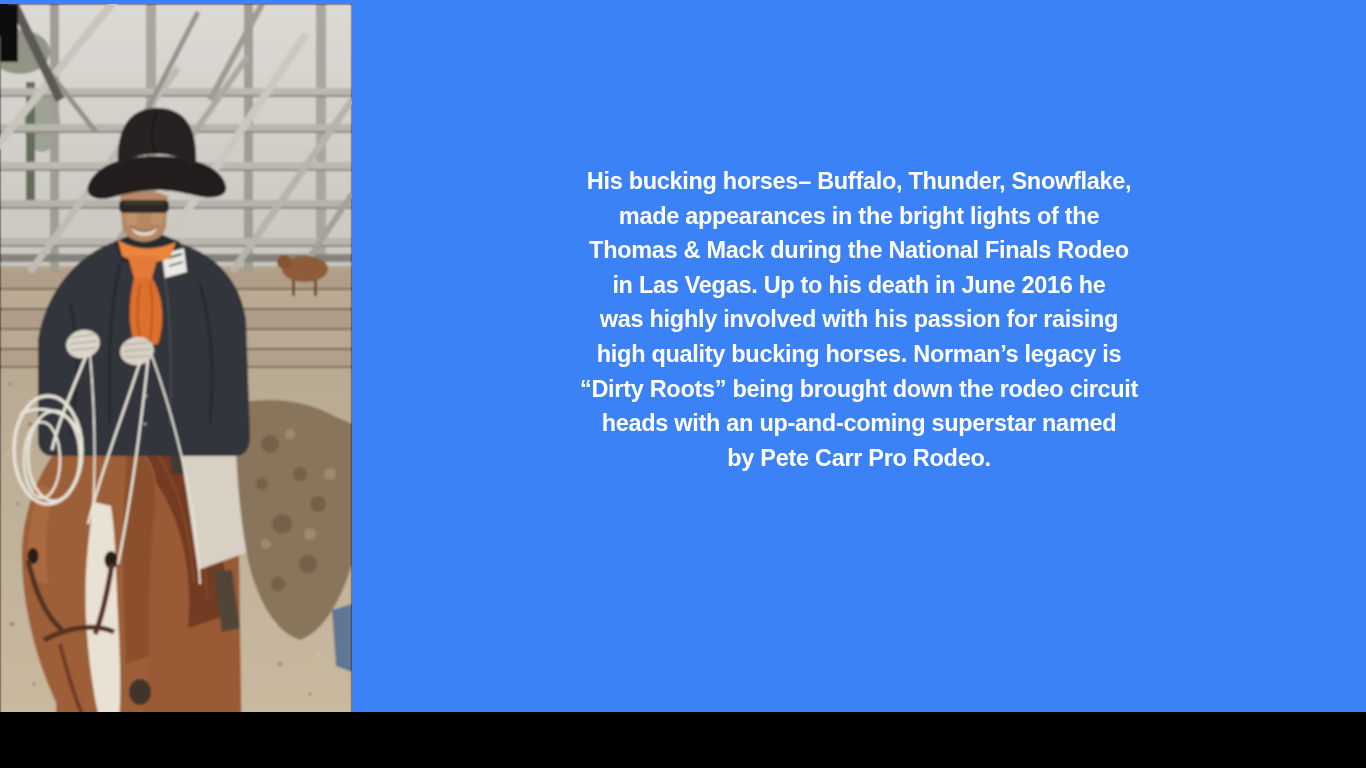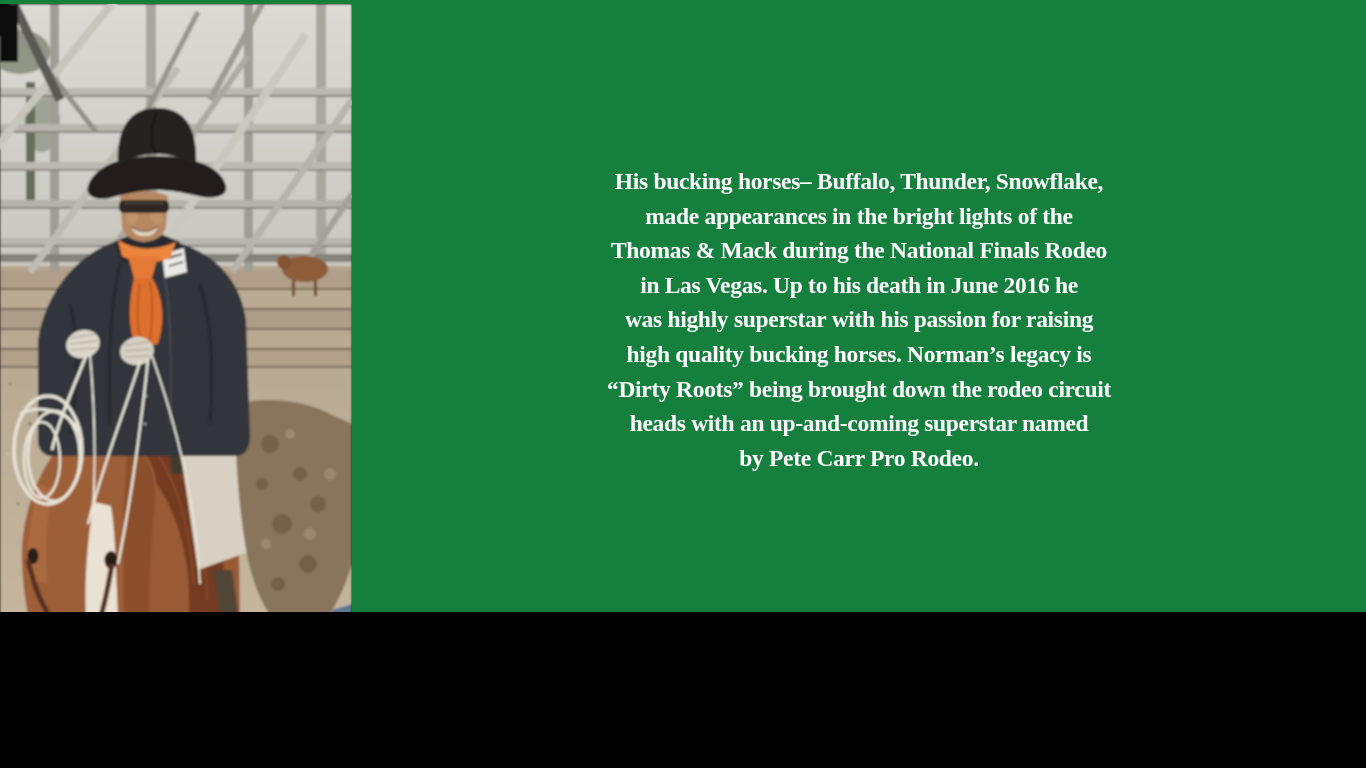--- a/index.html
+++ b/index.html
@@ -1,18 +1,18 @@
 <!DOCTYPE html>
 <html><head>
 <meta charset="utf-8">
 <style>
   html,body{margin:0;padding:0;background:#000;}
   #canvas{
-    position:relative;width:1366px;height:612px;background:#15803d;
-    overflow:hidden;font-family:Liberation Serif, serif;
+    position:relative;width:1366px;height:712px;background:#3b82f6;
+    overflow:hidden;font-family:Liberation Sans, sans-serif;
   }
   #photo-frame{
     position:absolute;left:0;top:4px;width:352px;height:756px;
     overflow:hidden;background:#000;
   }
   #photo-frame svg{display:block;}
   #caption-block{
     position:absolute;left:352px;right:0;top:164px;
     text-align:center;color:#fff;
     font-weight:bold;font-size:23.5px;line-height:34.6px;
@@ -243,20 +243,20 @@
         <rect x="0" y="0" width="352" height="756" fill="#ffffff" opacity="0.04"></rect>
       </g>
     </svg>
   </div>
 
   <div id="caption-block">
     <div class="cap-line">His bucking horses– Buffalo, Thunder, Snowflake,</div>
     <div class="cap-line">made appearances in the bright lights of the</div>
     <div class="cap-line">Thomas &amp; Mack during the National Finals Rodeo</div>
     <div class="cap-line">in Las Vegas. Up to his death in June 2016 he</div>
-    <div class="cap-line">was highly superstar with his passion for raising</div>
+    <div class="cap-line">was highly involved with his passion for raising</div>
     <div class="cap-line">high quality bucking horses. Norman’s legacy is</div>
     <div class="cap-line">“Dirty Roots” being brought down the rodeo circuit</div>
     <div class="cap-line">heads with an up-and-coming superstar named</div>
     <div class="cap-line">by Pete Carr Pro Rodeo.</div>
   </div>
 
 </div>
 
 </body></html>

